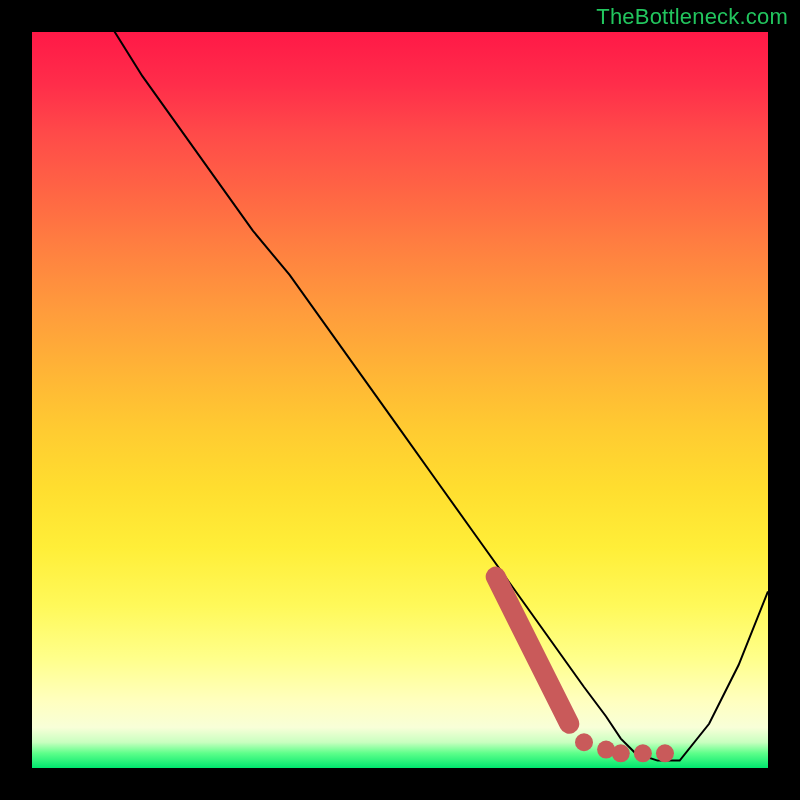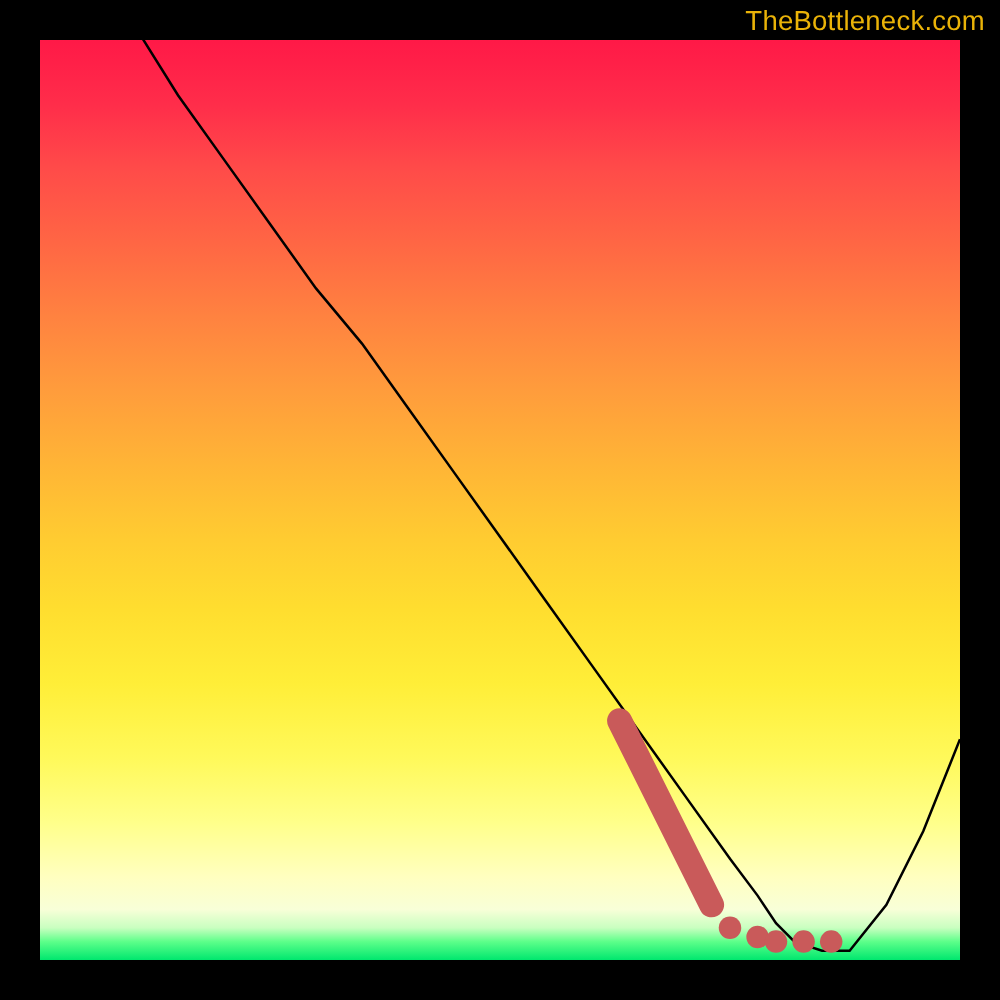--- a/index.html
+++ b/index.html
@@ -15,21 +15,21 @@
     position: relative;
     width: 800px;
     height: 800px;
     box-sizing: border-box;
     background: #000000;
   }
   .watermark {
     position: absolute;
     top: 4px;
     right: 12px;
-    color: #eab308;
+    color: #22c55e;
     font-size: 22px;
     font-weight: 400;
     letter-spacing: 0.2px;
     z-index: 10;
   }
   .plot-area {
     position: absolute;
     top: 32px;
     left: 32px;
     width: 736px;

